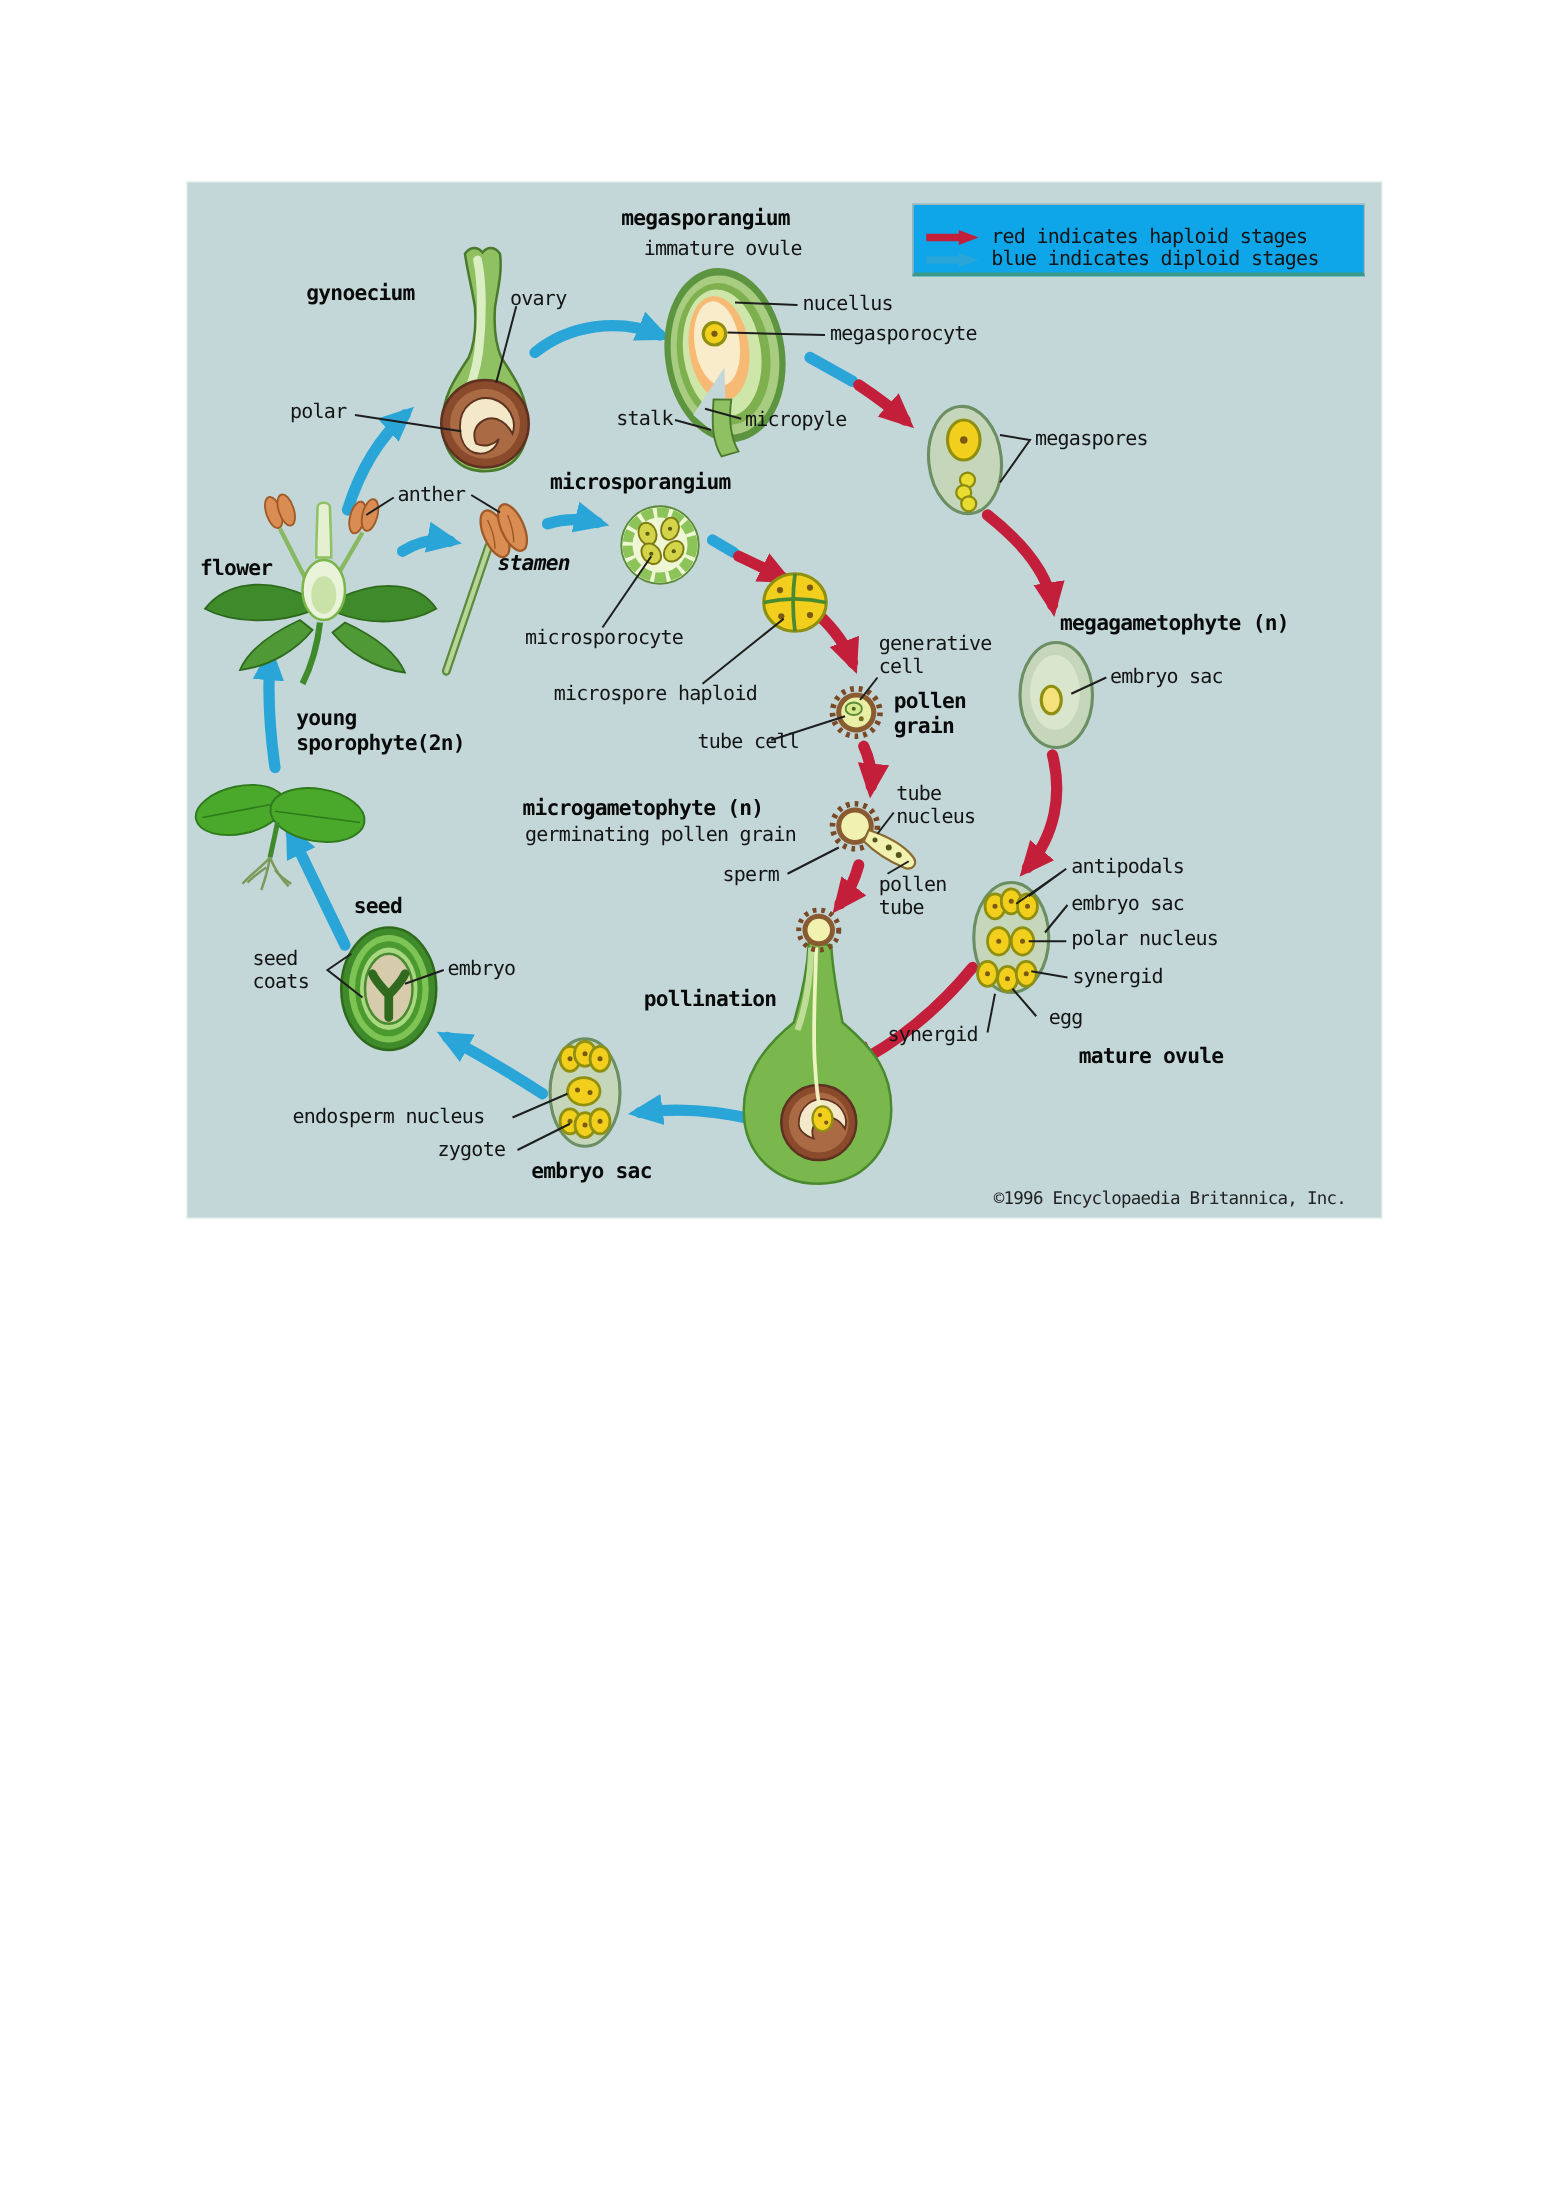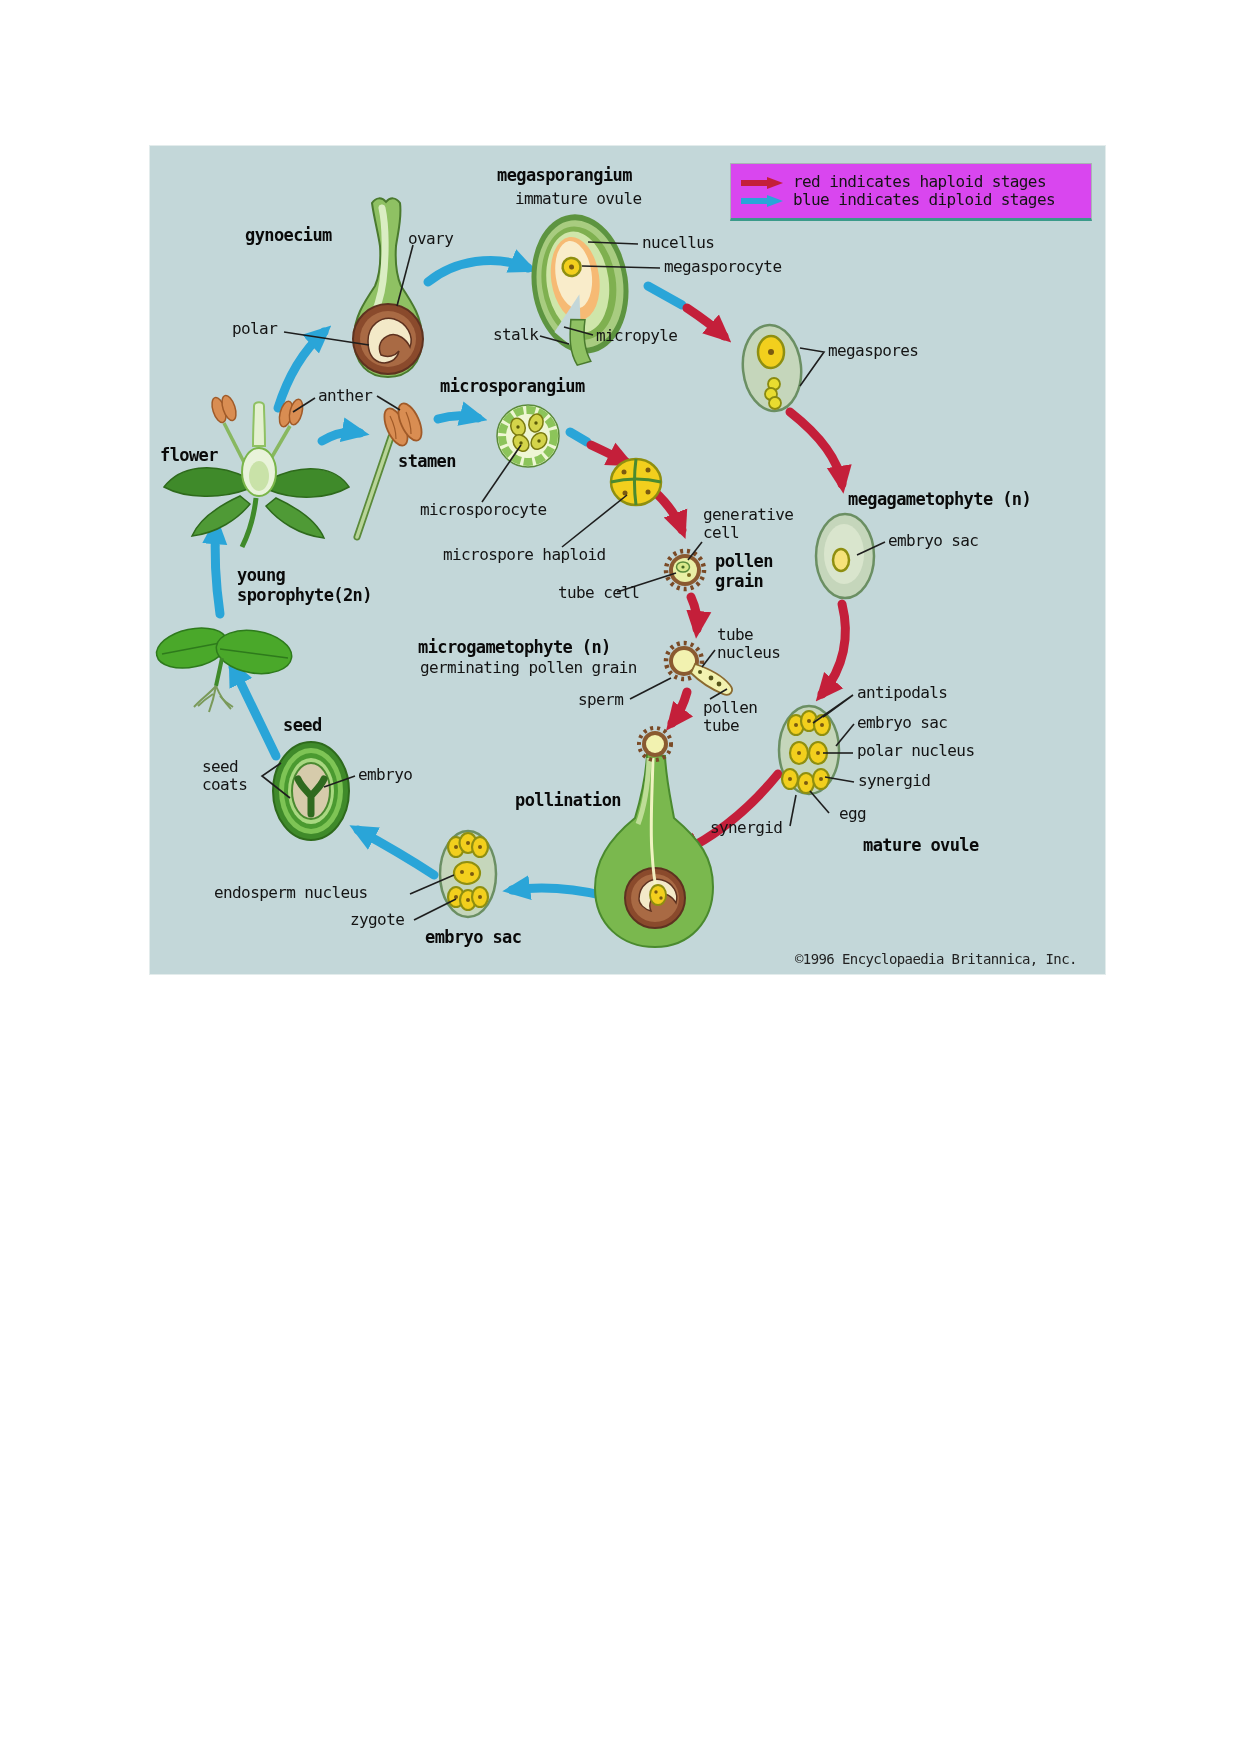--- a/index.html
+++ b/index.html
@@ -6,23 +6,23 @@
   .page{position:relative;width:1241px;height:1755px;background:#ffffff;overflow:hidden;
         font-family:"DejaVu Sans Mono", monospace;}
   .diagram{position:absolute;left:150px;top:146px;width:955px;height:828px;
            background:#c3d7d9;box-shadow:0 0 0 1px #e3ecec;}
   .art{position:absolute;left:0;top:0;}
   .lbl{position:absolute;font:16px/1.15 "DejaVu Sans Mono", monospace;color:#141414;
        letter-spacing:-0.6px;white-space:nowrap;}
   .lbl.b{font-weight:bold;font-size:17px;color:#0a0a0a;}
   .lbl.wrap{white-space:normal;}
   .lbl.small{font-size:14px;color:#222;}
-  .legend{position:absolute;left:580px;top:17px;width:362px;height:58px;background:#d946ef;
+  .legend{position:absolute;left:580px;top:17px;width:362px;height:58px;background:#0ea5e9;
           border:1px solid #a9b4b4;border-bottom:3px solid #3a9a8a;box-sizing:border-box;
-          display:flex;flex-direction:column;justify-content:center;gap:2px;padding:3px 8px;}
+          display:flex;flex-direction:column;justify-content:flex-end;gap:2px;padding:3px 8px;}
   .legend-row{display:flex;align-items:center;gap:8px;}
   .legend-row span.txt{font:16px/1 "DejaVu Sans Mono", monospace;letter-spacing:-0.6px;color:#141414;}
   .arrow-chip{display:inline-block;width:46px;height:14px;flex:0 0 46px;}
 </style>
 </head>
 <body>
 
 <div class="page">
 <div class="diagram">
 
@@ -312,21 +312,21 @@
   <div class="lbl b" style="left:95px;top:80px;">gynoecium</div>
   <div class="lbl" style="left:258px;top:84px;">ovary</div>
   <div class="lbl" style="left:82px;top:174px;">polar</div>
   <div class="lbl" style="left:492px;top:88px;">nucellus</div>
   <div class="lbl" style="left:514px;top:112px;">megasporocyte</div>
   <div class="lbl" style="left:343px;top:180px;">stalk</div>
   <div class="lbl" style="left:446px;top:181px;">micropyle</div>
   <div class="lbl" style="left:678px;top:196px;">megaspores</div>
   <div class="lbl" style="left:168px;top:241px;">anther</div>
   <div class="lbl b" style="left:10px;top:300px;">flower</div>
-  <div class="lbl b" style="left:248px;top:306px;">stamen</div>
+  <div class="lbl b" style="left:248px;top:296px;font-style:italic;">stamen</div>
   <div class="lbl b" style="left:290px;top:231px;">microsporangium</div>
   <div class="lbl" style="left:270px;top:355px;">microsporocyte</div>
   <div class="lbl" style="left:293px;top:400px;">microspore haploid</div>
   <div class="lbl wrap" style="left:553px;top:360px;width:110px;">generative cell</div>
   <div class="lbl b wrap" style="left:565px;top:406px;width:85px;">pollen grain</div>
   <div class="lbl" style="left:408px;top:438px;">tube cell</div>
   <div class="lbl b" style="left:698px;top:344px;">megagametophyte (n)</div>
   <div class="lbl" style="left:738px;top:386px;">embryo sac</div>
   <div class="lbl b wrap" style="left:87px;top:420px;width:160px;">young sporophyte(2n)</div>
   <div class="lbl b" style="left:268px;top:492px;">microgametophyte (n)</div>
@@ -338,19 +338,19 @@
   <div class="lbl wrap" style="left:52px;top:612px;width:60px;">seed coats</div>
   <div class="lbl" style="left:208px;top:620px;">embryo</div>
   <div class="lbl b" style="left:365px;top:645px;text-align:center;">pollination</div>
   <div class="lbl" style="left:707px;top:538px;">antipodals</div>
   <div class="lbl" style="left:707px;top:568px;">embryo sac</div>
   <div class="lbl" style="left:707px;top:596px;">polar nucleus</div>
   <div class="lbl" style="left:708px;top:626px;">synergid</div>
   <div class="lbl" style="left:689px;top:659px;">egg</div>
   <div class="lbl" style="left:560px;top:673px;">synergid</div>
   <div class="lbl b" style="left:713px;top:690px;">mature ovule</div>
-  <div class="lbl" style="left:64px;top:738px;text-align:right;">endosperm nucleus</div>
+  <div class="lbl" style="left:84px;top:738px;text-align:right;">endosperm nucleus</div>
   <div class="lbl" style="left:200px;top:765px;">zygote</div>
   <div class="lbl b" style="left:275px;top:782px;">embryo sac</div>
   <div class="lbl small" style="left:645px;top:805px;">©1996 Encyclopaedia Britannica, Inc.</div>
 
 </div>
 </div>
 
 </body></html>

